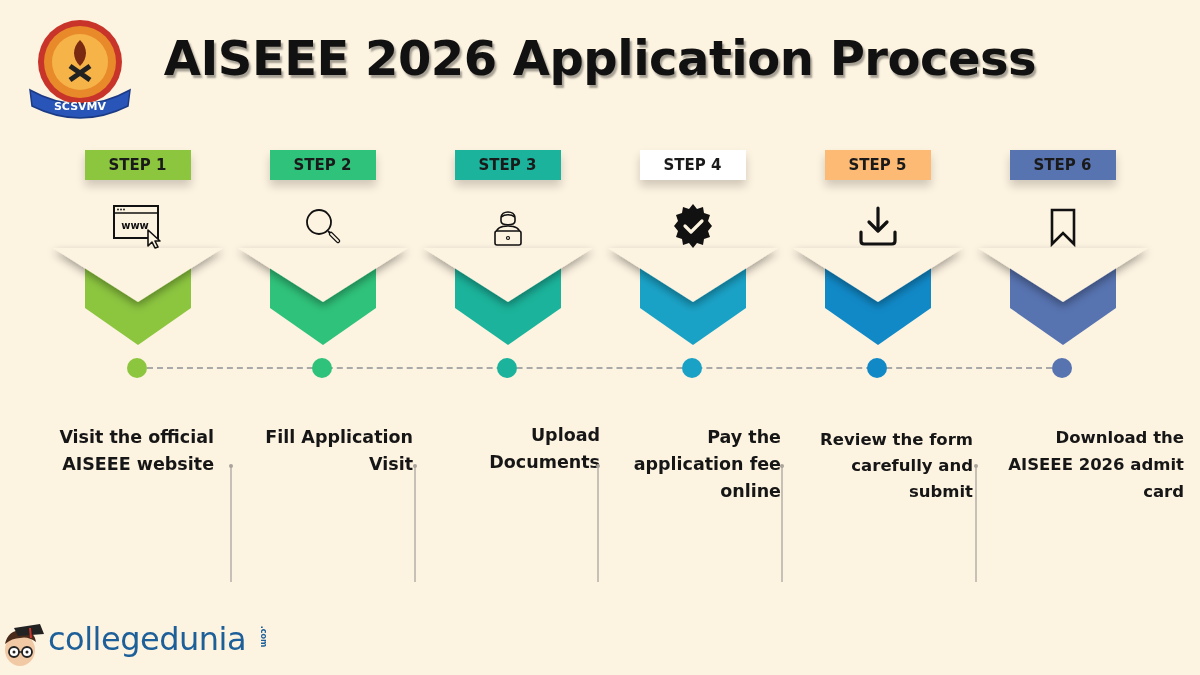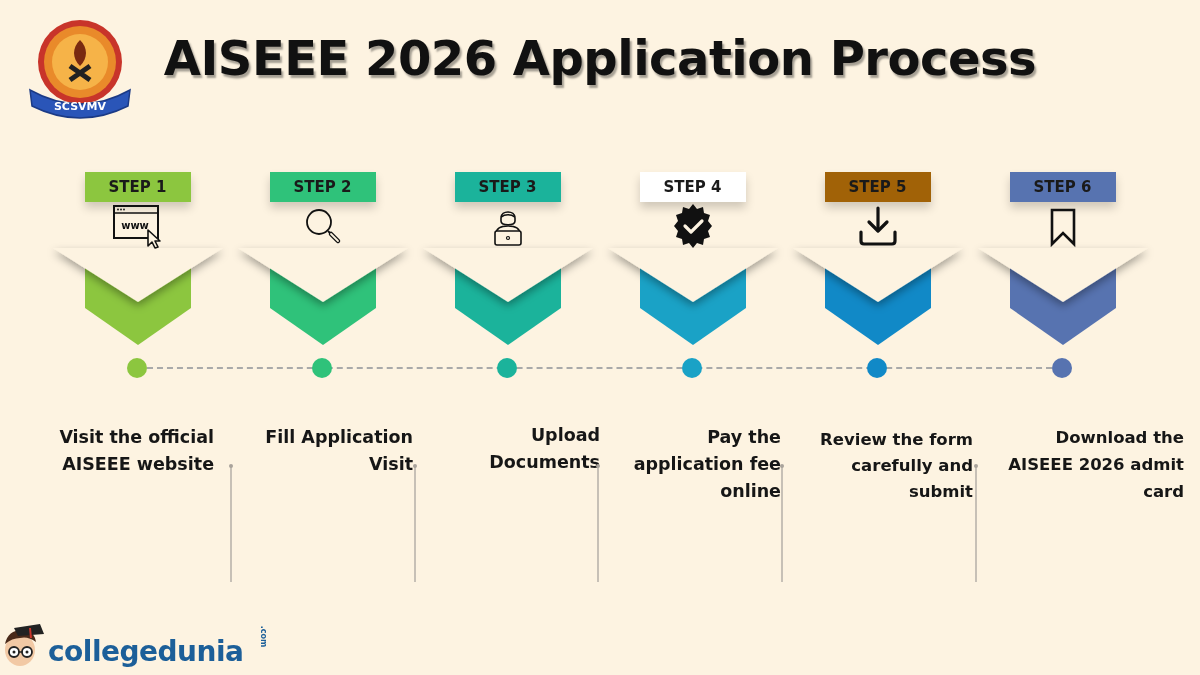--- a/index.html
+++ b/index.html
@@ -1,29 +1,29 @@
 <!DOCTYPE html>
 <html><head>
 <meta charset="utf-8">
 <style>
   html, body { margin:0; padding:0; }
   body { width:1200px; height:675px; background:#fdf3e1; position:relative; overflow:hidden; font-family:"DejaVu Sans", sans-serif; }
   .title { position:absolute; left:0; right:0; top:30px; text-align:center; font-family:"DejaVu Sans", sans-serif; font-weight:bold; font-size:48px; color:#111; letter-spacing:-0.5px; text-shadow:2px 3px 2px rgba(0,0,0,0.35); }
   .logo { position:absolute; left:24px; top:14px; width:112px; height:110px; }
   .step { position:absolute; top:150px; width:185px; height:230px; margin-left:-92.5px; }
-  .step-label { position:absolute; left:40px; top:22px; width:106px; height:30px; line-height:30px; text-align:center; font-weight:bold; font-size:15px; color:#1a1a1a; box-shadow:0 6px 10px rgba(0,0,0,0.18); }
+  .step-label { position:absolute; left:40px; top:0; width:106px; height:30px; line-height:30px; text-align:center; font-weight:bold; font-size:15px; color:#1a1a1a; box-shadow:0 6px 10px rgba(0,0,0,0.18); }
   .step-icon { position:absolute; left:67px; top:52px; width:52px; height:48px; }
   .chev { position:absolute; left:0; top:0; width:185px; height:230px; }
   .dot { position:absolute; width:20px; height:20px; border-radius:50%; margin-left:-10px; top:358px; }
   .dash { position:absolute; left:137px; width:925px; top:367px; border-top:2px dashed #a9a9a9; }
   .desc { position:absolute; top:424px; width:180px; margin-left:-90px; text-align:right; font-weight:bold; font-size:17.5px; line-height:27px; color:#161616; }
   .vline { position:absolute; top:467px; width:2px; height:115px; background:#c7c0b6; }
   .vline::before { content:""; position:absolute; left:-1px; top:-3px; width:4px; height:4px; border-radius:50%; background:#a9a39b; }
   .brand { position:absolute; left:0; top:618px; height:50px; width:280px; }
-  .brand-text { position:absolute; left:48px; top:17px; font-family:"DejaVu Sans", sans-serif; font-weight:bold; font-size:28px; color:#1c5f99; letter-spacing:-0.5px; }
+  .brand-text { position:absolute; left:48px; top:2px; font-family:"DejaVu Sans", sans-serif; font-weight:normal; font-size:32px; color:#1c5f99; letter-spacing:-0.5px; }
   .brand-com { position:absolute; left:253px; top:14px; font-size:8px; color:#1c5f99; transform:rotate(90deg); font-weight:bold; }
 </style>
 </head>
 <body>
 
 <div class="logo">
   <svg width="112" height="110" viewBox="0 0 112 110">
     <circle cx="56" cy="48" r="42" fill="#c8342a"></circle>
     <circle cx="56" cy="48" r="36" fill="#e98a2a"></circle>
     <circle cx="56" cy="48" r="28" fill="#f6b348"></circle>
@@ -119,21 +119,21 @@
 <div class="step" style="left:877px;">
   <svg class="chev" viewBox="0 0 185 230">
     <defs>
         <filter id="sh5" x="-20%" y="-20%" width="140%" height="160%">
           <feDropShadow dx="0" dy="4" stdDeviation="4" flood-color="#000" flood-opacity="0.35"></feDropShadow>
         </filter>
       </defs>
     <polygon points="40,112 146,112 146,158 93,195 40,158" fill="#1189c7"></polygon>
     <polygon points="8,98 178,98 93,152" fill="#fdf3e1" filter="url(#sh5)"></polygon>
   </svg>
-  <div class="step-label" style="background:#a16207;">STEP 5</div>
+  <div class="step-label" style="background:#fdba74;">STEP 5</div>
   <svg class="step-icon" viewBox="0 0 52 48">
     <line x1="26" y1="6" x2="26" y2="28" stroke="#111" stroke-width="3.2" stroke-linecap="round"></line>
     <path d="M17 20 L26 29 L35 20" fill="none" stroke="#111" stroke-width="3.2" stroke-linecap="round" stroke-linejoin="round"></path>
     <path d="M9 30 L9 39 Q9 42 12 42 L40 42 Q43 42 43 39 L43 30" fill="none" stroke="#111" stroke-width="3.2" stroke-linecap="round"></path>
   </svg>
 </div>
 
 <div class="step" style="left:1062px;">
   <svg class="chev" viewBox="0 0 185 230">
     <defs>

